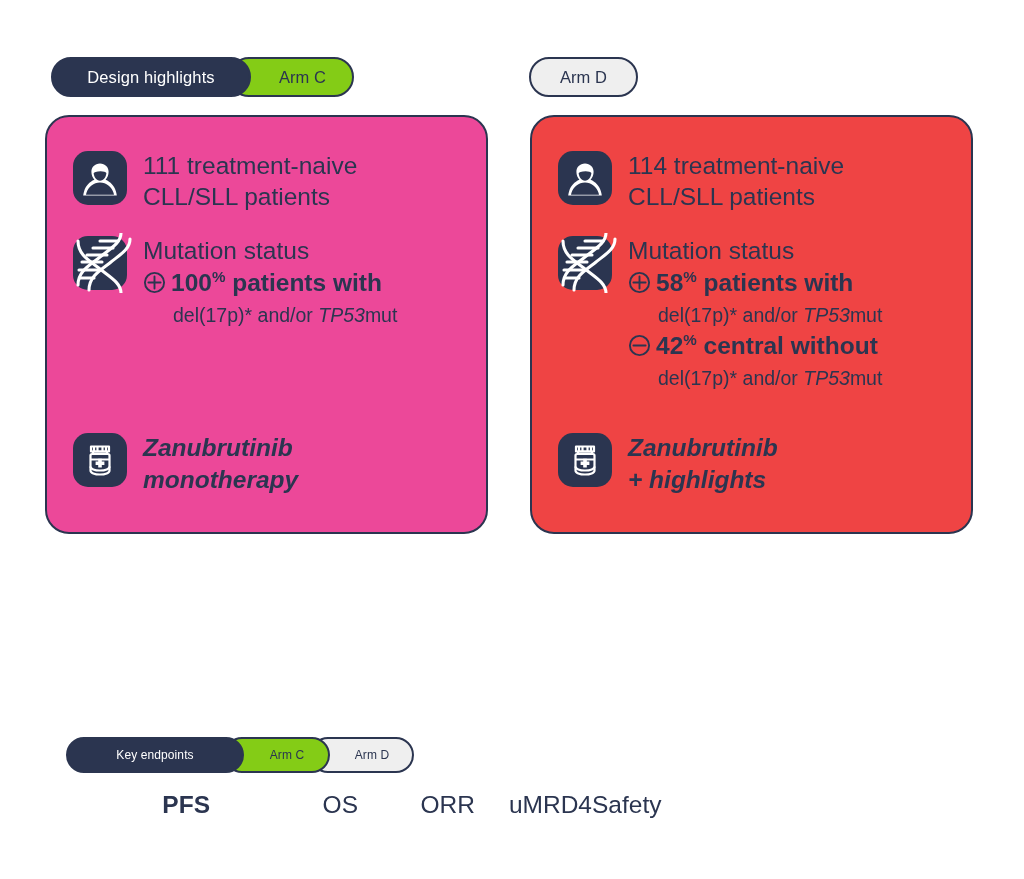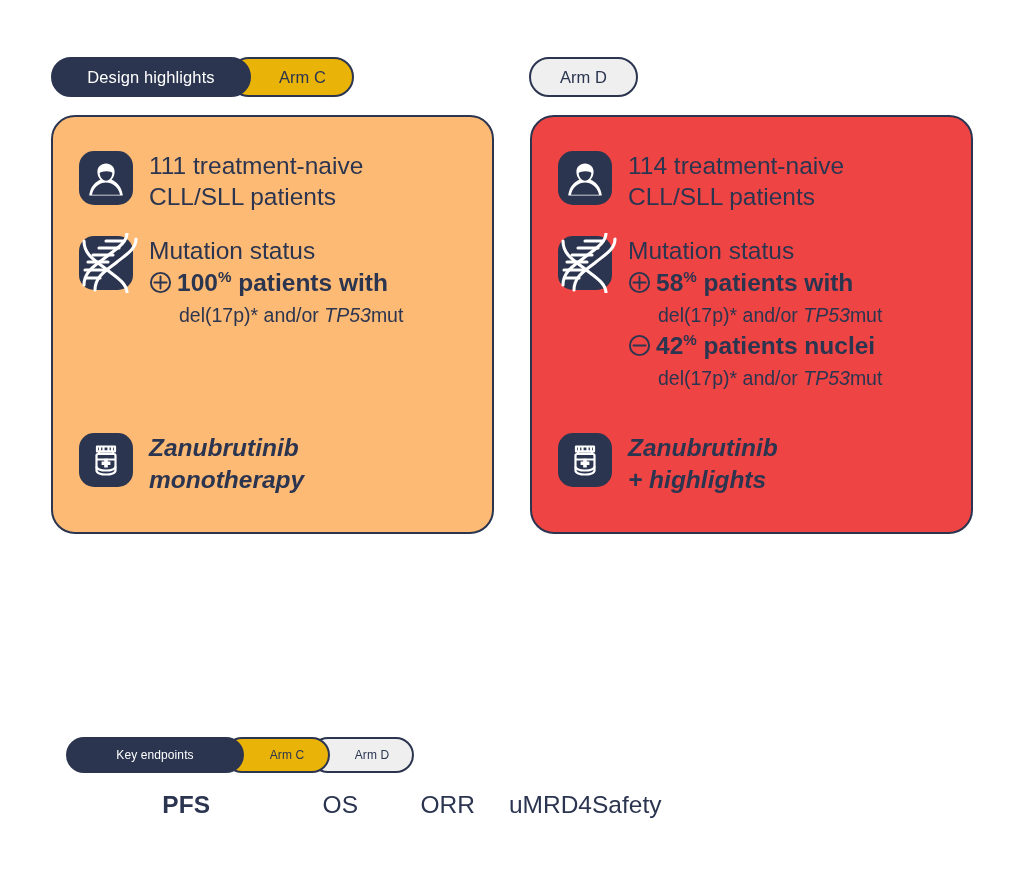--- a/index.html
+++ b/index.html
@@ -34,21 +34,21 @@
     border-radius: 20px;
   }
   .seg.dark {
     background: #2b3550;
     color: #ffffff;
     border-color: #2b3550;
     position: relative;
     z-index: 3;
   }
   .seg.white {
-    background: #eab308;
+    background: #84cc16;
     color: #2b3550;
     position: relative;
     z-index: 2;
   }
   .seg.grey {
     background: #efefef;
     color: #2b3550;
     position: relative;
     z-index: 1;
   }
@@ -71,21 +71,21 @@
 
   
   .card {
     position: absolute;
     border: 2px solid #2b3550;
     border-radius: 24px;
     top: 115px;
     height: 419px;
     padding: 32px 26px 0 26px;
   }
-  #card-arm-c { left: 51px; width: 443px; background: #fdba74; }
+  #card-arm-c { left: 45px; width: 443px; background: #ec4899; }
   #card-arm-d { left: 530px; width: 443px; background: #ef4444; }
 
   .row {
     display: flex;
     align-items: flex-start;
     gap: 16px;
   }
   .row + .row { margin-top: 22px; }
 
   
@@ -312,21 +312,21 @@
           </div>
         </div>
 
         <div class="mut-block">
           <div class="line-bold">
             <span class="sym">
               <svg width="23" height="23" viewBox="0 0 23 23">
                 <circle cx="11.5" cy="11.5" r="9.6" fill="none" stroke="#2b3550" stroke-width="1.9"></circle>
                 <path d="M5.4 11.5h12.2" stroke="#2b3550" stroke-width="1.9" stroke-linecap="round"></path>
               </svg>
-            </span><span>42</span><sup class="pct">%</sup><span> patients nuclei</span>
+            </span><span>42</span><sup class="pct">%</sup><span> central without</span>
           </div>
           <div class="line-sub">
             <span>del(17p)* and/or </span><i>TP53</i><span>mut</span>
           </div>
         </div>
       </div>
     </div>
 
     <div class="row drug-row">
       <div class="icon-tile">

